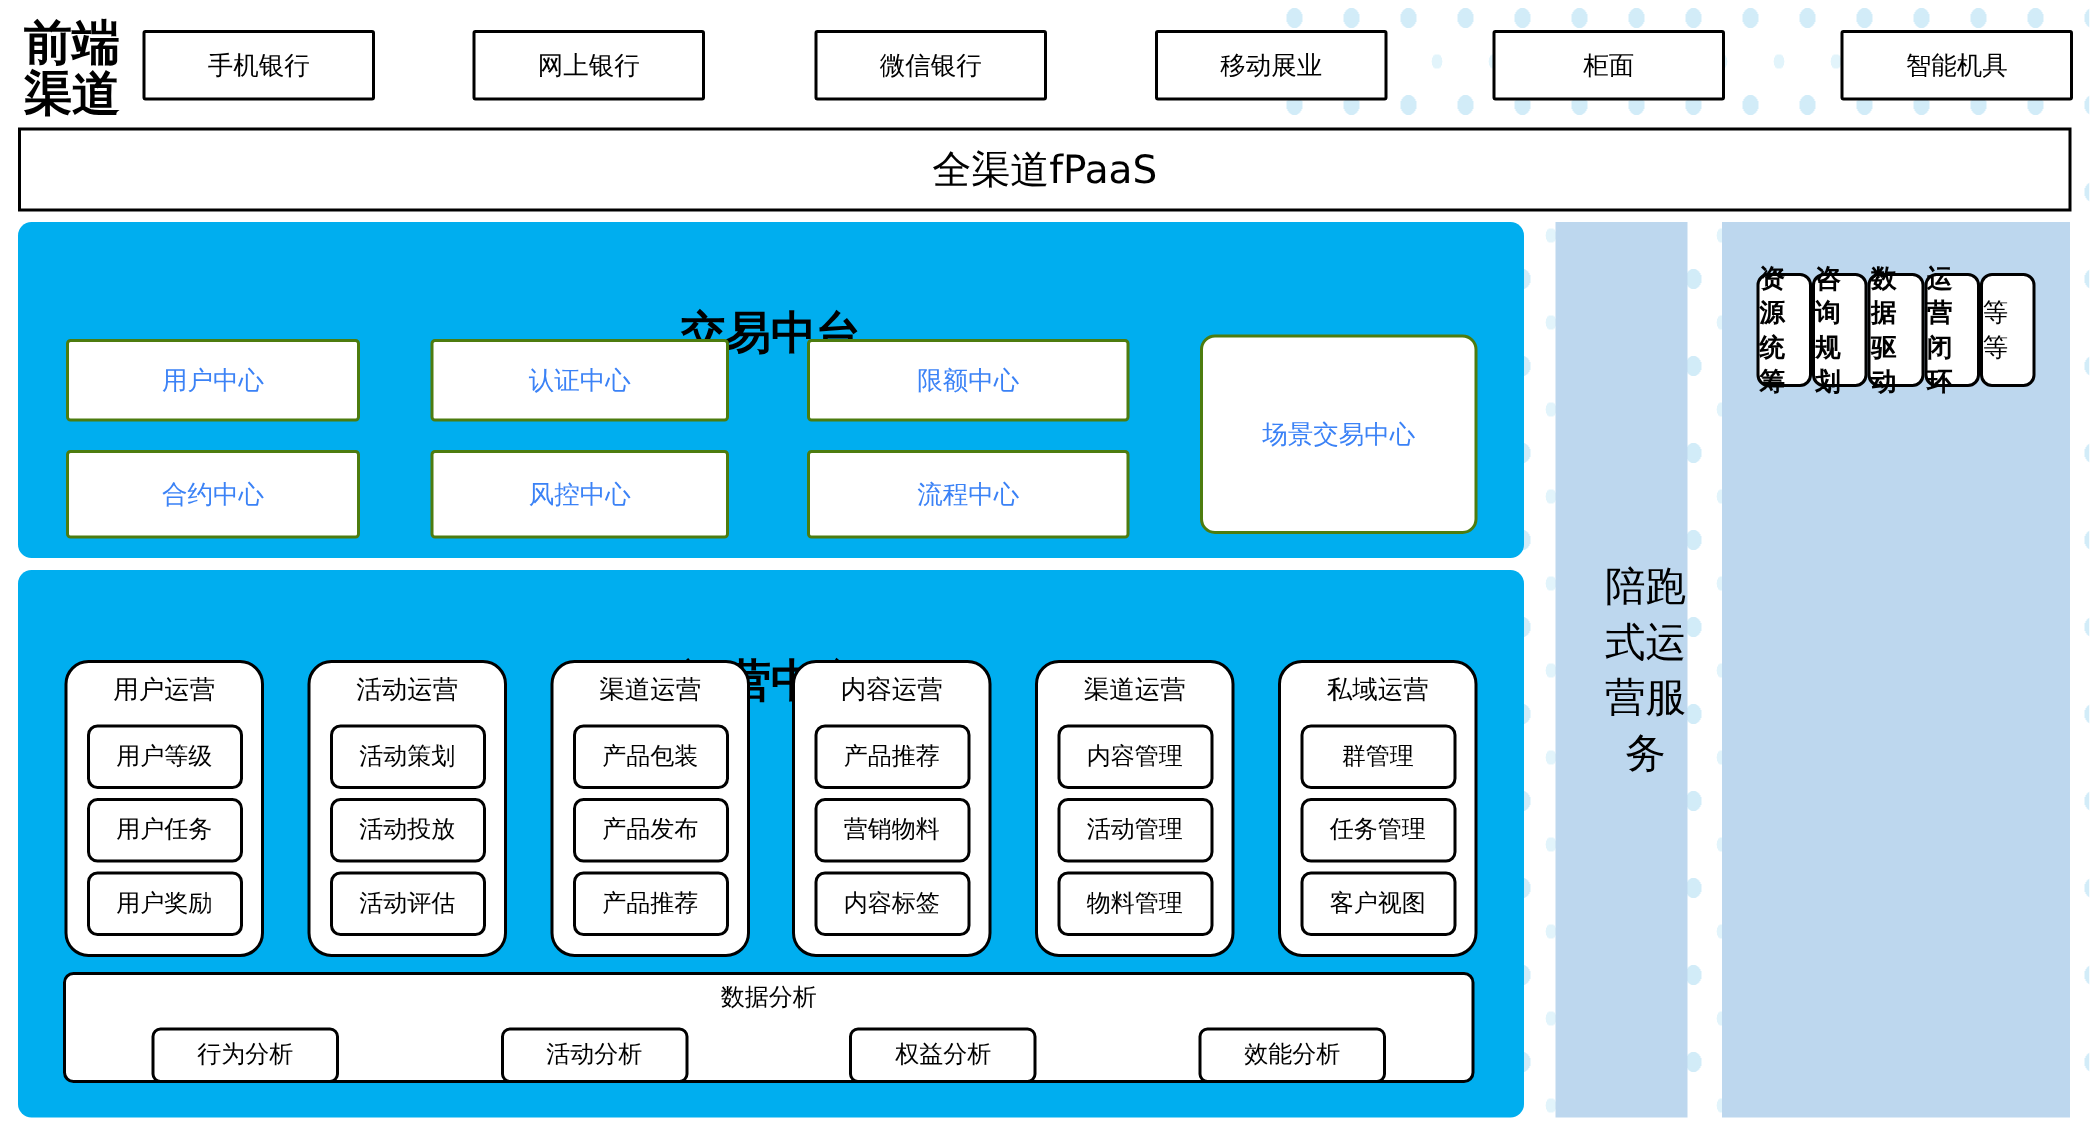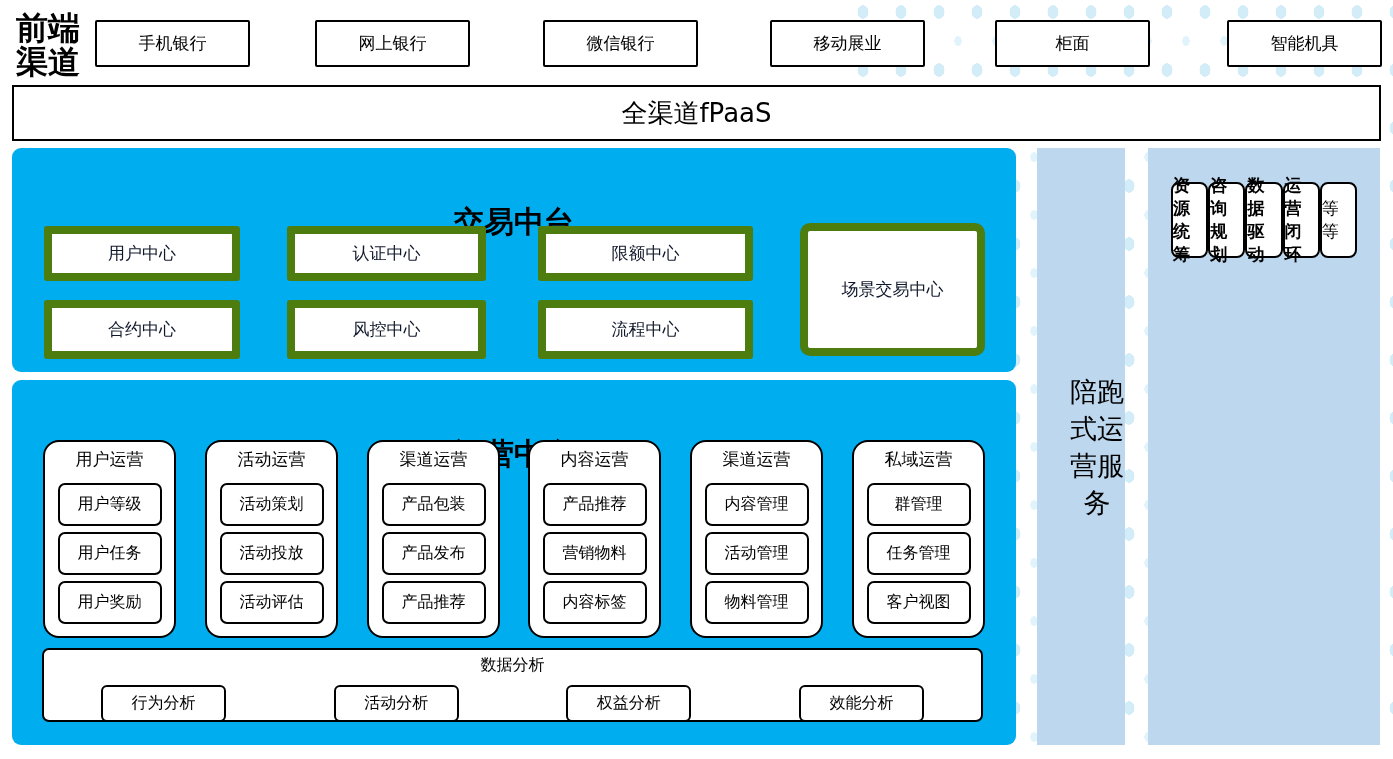--- a/index.html
+++ b/index.html
@@ -40,23 +40,23 @@
   
   .section { left:12px; width:1004px; background:#00aeef; border-radius:9px; }
   .trade { top:148px; height:224px; }
   .ops   { top:380px; height:365px; }
   .sec-title {
     position:absolute; left:0; right:0; top:10px; text-align:center;
     font-family:"DejaVu Serif","Liberation Serif",serif;
     font-weight:bold; font-size:30px; color:#000;margin-top:44px;
   }
   .wbox {
-    position:absolute; background:#fff; border:8px solid #4d7c0f; border-radius:3px;
-    display:flex; align-items:center; justify-content:center;
-    font-size:17px; color:#0f172a;text-align:right;
+    position:absolute; background:#fff; border:2px solid #4d7c0f; border-radius:3px;
+    display:flex; align-items:center; justify-content:center;
+    font-size:17px; color:#3b82f6;text-align:right;
   }
   .trade .r1 { top:78px; height:55px; }
   .trade .r2 { top:152px; height:59px; }
   .scene { left:788px; top:75px; width:185px; height:133px; border-radius:10px; }
 
   
   .opcol {
     position:absolute; top:60px; width:133px; height:198px;
     background:#fff; border:2px solid #000; border-radius:16px;
     display:flex; flex-direction:column; align-items:center; padding-top:6px;

